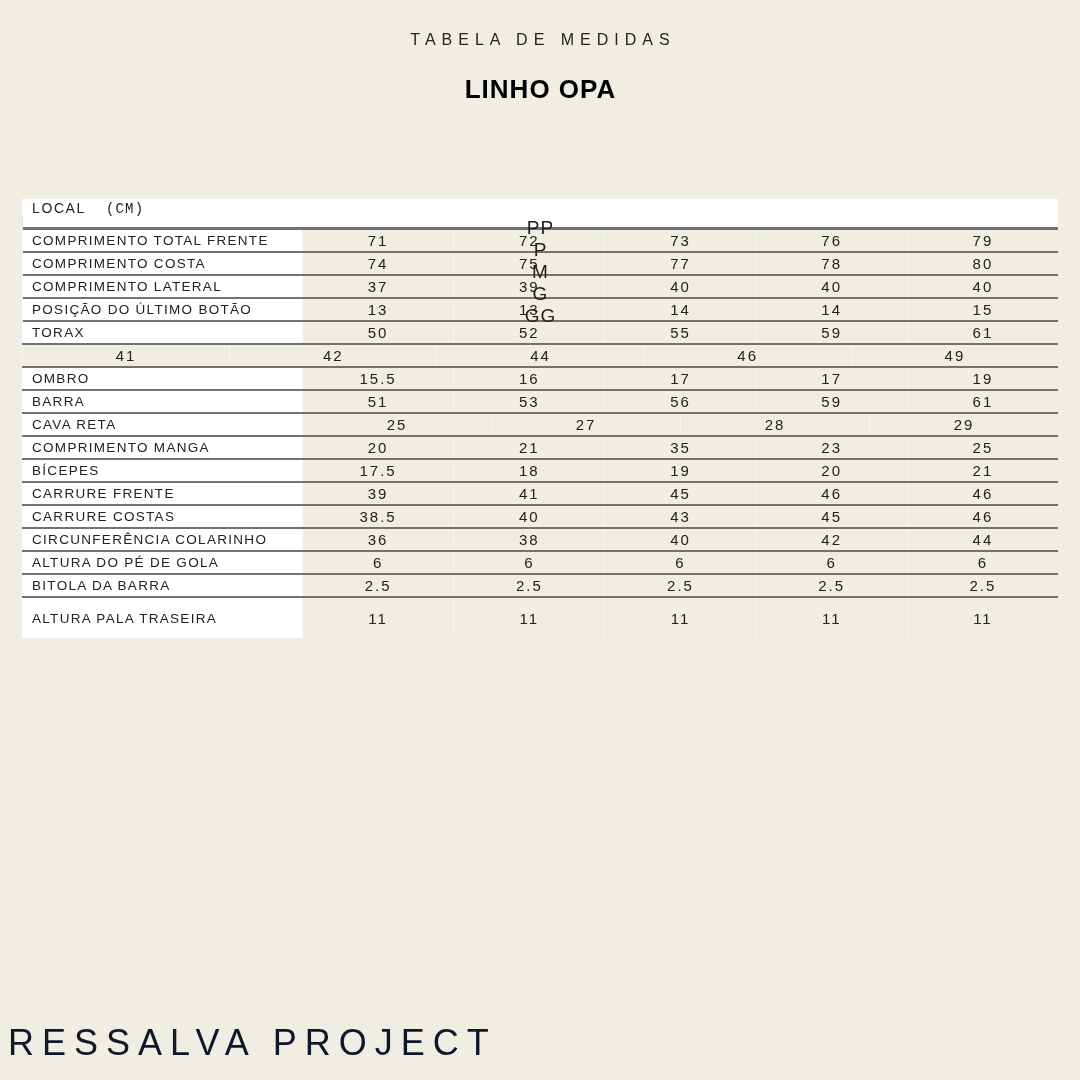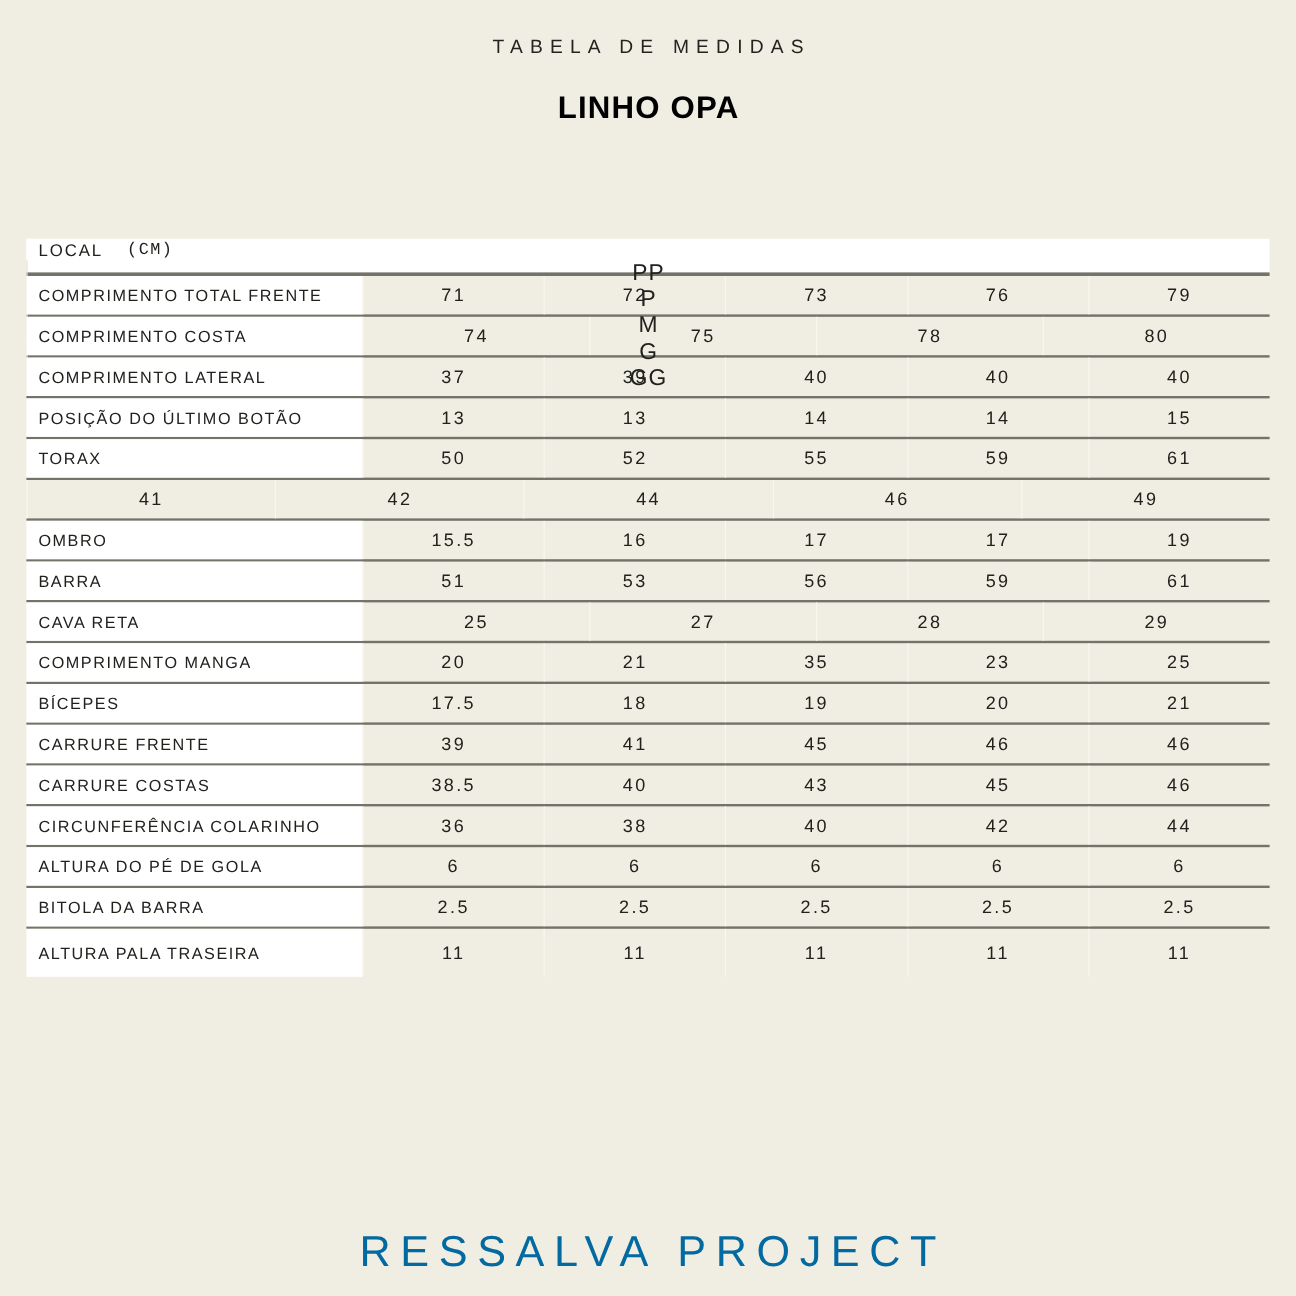--- a/index.html
+++ b/index.html
@@ -61,42 +61,42 @@
     font-family:Liberation Mono, monospace;
   }
   .cell-size{
     flex:1;
     justify-content:center;
     font-size:19px; letter-spacing:1px;
     border-left:1px solid var(--soft-line);
   }
   .trow{
     display:flex;
-    height:34px;
+    height:23px;
     border-bottom:2px solid var(--line);
   }
   .trow:last-child{ border-bottom:none; height:40px; }
   .trow .cell-label{
     font-size:13.5px;
     letter-spacing:1.3px;
   }
   .cell-value{
     flex:1;
     justify-content:center;
     font-size:15px;
     letter-spacing:2px;
     border-left:1px solid var(--soft-line-data);
   }
   .page-footer{
     position:absolute; top:1022px; left:0; width:100%;
-    text-align:center;
+    text-align:left;
     font-size:36px; font-weight:400;
     letter-spacing:8px;
     text-indent:8px;
-    color:#0369a1;
+    color:#0f172a;
     line-height:42px;
   }
 </style>
 </head>
 <body>
 
 <div class="page-title">TABELA DE MEDIDAS</div>
 <div class="page-subtitle">LINHO OPA</div>
 
 <div class="size-table">
@@ -117,20 +117,21 @@
         <div class="cell cell-value">71</div>
         <div class="cell cell-value">72</div>
         <div class="cell cell-value">73</div>
         <div class="cell cell-value">76</div>
         <div class="cell cell-value">79</div>
       </div>
       <div class="trow">
         <div class="cell cell-label">COMPRIMENTO COSTA</div>
         <div class="cell cell-value">74</div>
         <div class="cell cell-value">75</div>
+        <div class="cell cell-value">77</div>
         <div class="cell cell-value">78</div>
         <div class="cell cell-value">80</div>
       </div>
       <div class="trow">
         <div class="cell cell-label">COMPRIMENTO LATERAL</div>
         <div class="cell cell-value">37</div>
         <div class="cell cell-value">39</div>
         <div class="cell cell-value">40</div>
         <div class="cell cell-value">40</div>
         <div class="cell cell-value">40</div>

